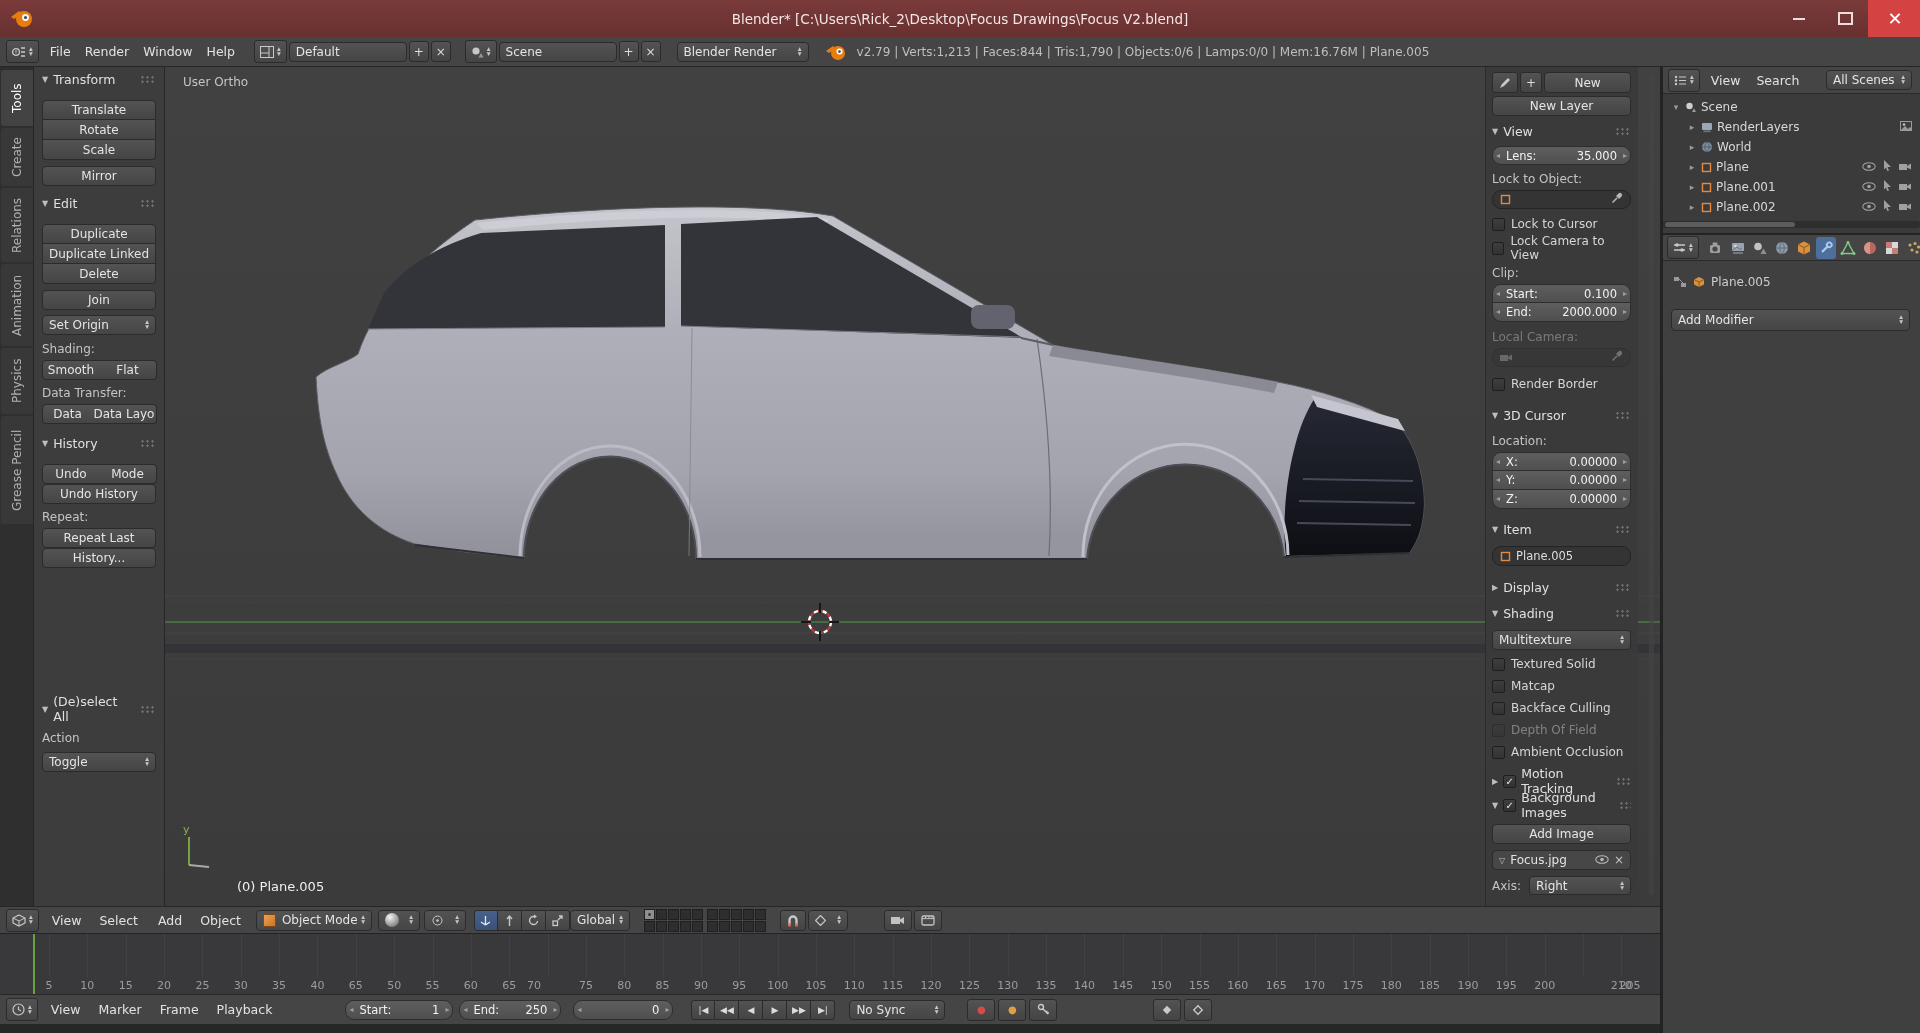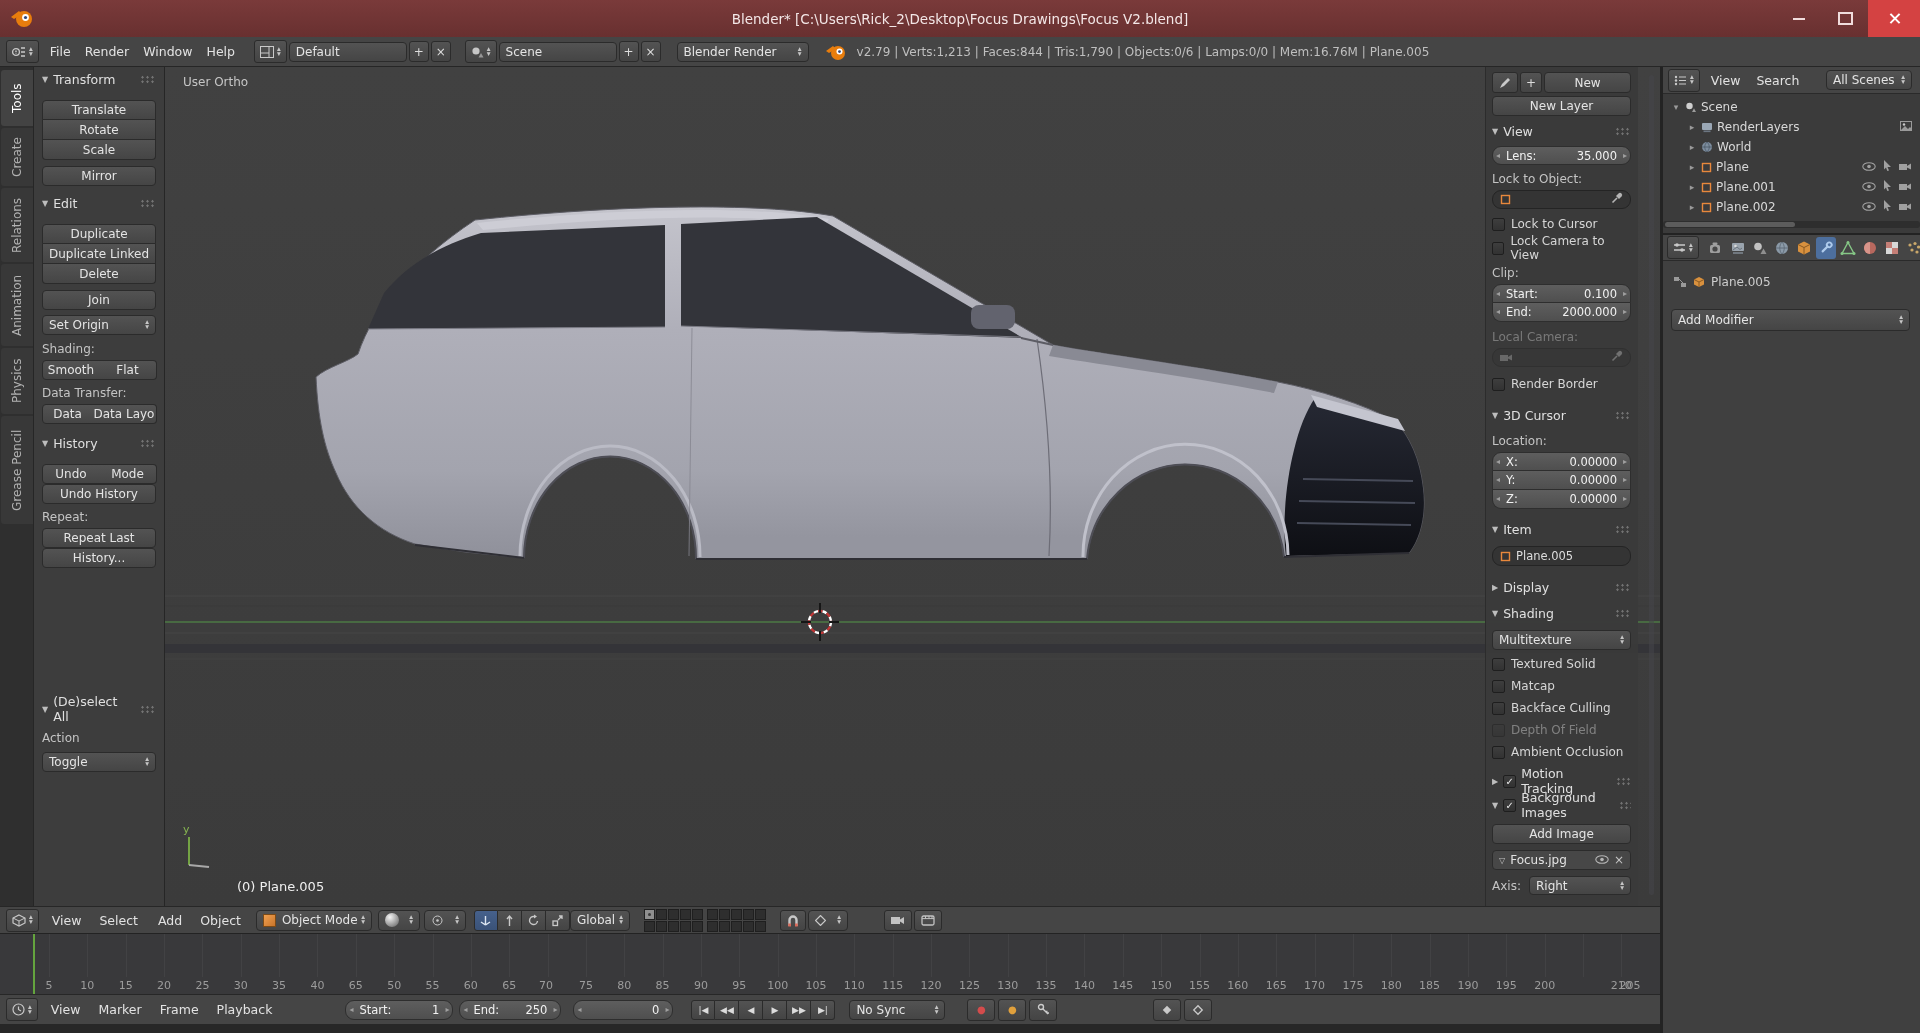--- a/index.html
+++ b/index.html
@@ -863,21 +863,21 @@
         <div class="rnum" style="left: 355.8px;">65</div>
         <div class="tick" style="left: 394.15px;"></div>
         <div class="rnum" style="left: 394.15px;">50</div>
         <div class="tick" style="left: 432.5px;"></div>
         <div class="rnum" style="left: 432.5px;">55</div>
         <div class="tick" style="left: 470.85px;"></div>
         <div class="rnum" style="left: 470.85px;">60</div>
         <div class="tick" style="left: 509.2px;"></div>
         <div class="rnum" style="left: 509.2px;">65</div>
         <div class="tick" style="left: 547.55px;"></div>
-        <div class="rnum" style="left: 546px;">70</div>
+        <div class="rnum" style="left: 534px;">70</div>
         <div class="tick" style="left: 585.9px;"></div>
         <div class="rnum" style="left: 585.9px;">75</div>
         <div class="tick" style="left: 624.25px;"></div>
         <div class="rnum" style="left: 624.25px;">80</div>
         <div class="tick" style="left: 662.6px;"></div>
         <div class="rnum" style="left: 662.6px;">85</div>
         <div class="tick" style="left: 700.95px;"></div>
         <div class="rnum" style="left: 700.95px;">90</div>
         <div class="tick" style="left: 739.3px;"></div>
         <div class="rnum" style="left: 739.3px;">95</div>

